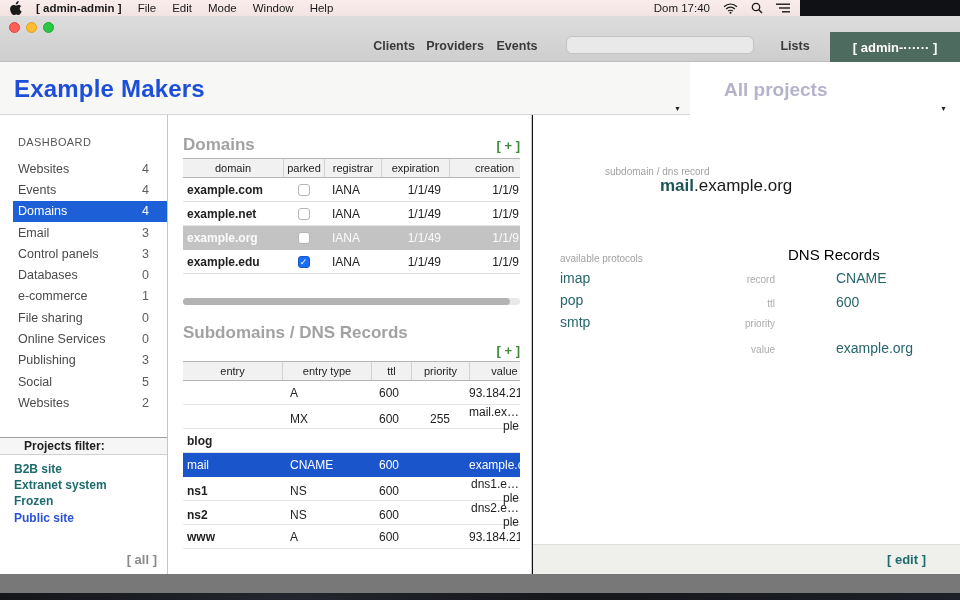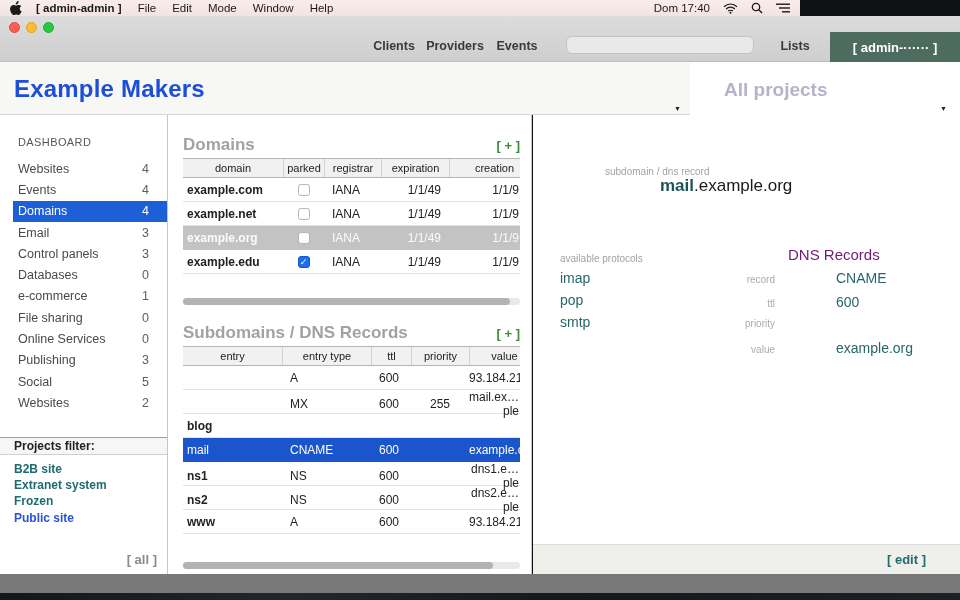--- a/index.html
+++ b/index.html
@@ -49,35 +49,35 @@
     background:#ffffff; border-right:1px solid #c6c6c6; }
   #sb-section { margin:21px 0 10px 18px; font-size:11px; color:#555; letter-spacing:0.4px; }
   #sidebar-list { list-style:none; }
   .sb-item { height:21.3px; display:flex; align-items:center; padding:0 18px;
     font-size:12.5px; color:#4a4a4a; cursor:default; }
   .sb-item .sb-count { margin-left:auto; color:#5d5d5d; }
   .sb-item.sel { background:#1d5fd6; color:#fff; margin-left:13px; padding-left:5px; }
   .sb-item.sel .sb-count { color:#fff; }
   #filter-band { position:absolute; left:0; top:322px; width:100%; height:18px; background:#f6f6f6;
     border-top:1px solid #9e9e9e; border-bottom:1px solid #d0d0d0; display:flex; align-items:center; }
-  #filter-band span { margin-left:14px; font-size:12px; font-weight:bold; color:#222; }
+  #filter-band span { margin-left:24px; font-size:12px; font-weight:bold; color:#222; }
   #filter-list { position:absolute; left:14px; top:346px; list-style:none; }
   .flt { font-size:12px; font-weight:bold; line-height:16.2px; cursor:default; }
   .flt.teal { color:#1f6b6e; }
   .flt.blue { color:#2a52d8; }
   #all-btn { position:absolute; right:10px; bottom:7px; font-size:13px; font-weight:bold; color:#8a8a8a; }
 
   
   #main { position:absolute; left:168px; top:115px; width:364px; height:459px;
     background:#fff; border-right:1px solid #c9c9c9; padding-left:15px; }
   .sec-head { display:flex; align-items:baseline; width:337px; }
   .sec-head h2 { font-size:17px; font-weight:bold; color:#a2a2a2; }
   .sec-head .add { margin-left:auto; font-size:13px; font-weight:bold; color:#3c8c3c; }
   #domains-head { margin-top:20px; }
-  #subdomains-head { margin-top:18px; }
+  #subdomains-head { margin-top:18px;flex-direction:column; }
   .tbl { width:337px; overflow:hidden; margin-top:3px; }
   .trow { display:grid; height:24px; align-items:center; font-size:12px; color:#222;
     border-bottom:1px solid #e3e3e3; width:356px; }
   .thead { height:20px; background:#f1f1f1; border-top:1px solid #b5b5b5;
     border-bottom:1px solid #b5b5b5; font-size:11px; color:#222; }
   .thead > span { text-align:center; line-height:18px; border-left:1px solid #d2d2d2; height:100%; }
   .thead > span:first-child { border-left:none; }
   .g-dom { grid-template-columns:100px 41px 57px 68px 90px; }
   .g-sub { grid-template-columns:99px 89px 40px 58px 70px; }
   .c-domain { font-weight:bold; padding-left:4px; }
@@ -101,21 +101,21 @@
   #hscroll2 .thumb { width:92%; }
 
   
   #detail { position:absolute; left:533px; top:115px; width:427px; height:459px; background:#fff; }
   #rec-label { position:absolute; left:72px; top:51px; font-size:10px; color:#a2a2a2; }
   #rec-name { position:absolute; left:127px; top:61px; font-size:17px; color:#1a1a1a; }
   #rec-name .primary { font-weight:bold; color:#1d5458; }
   #proto-label { position:absolute; left:27px; top:138px; font-size:10px; color:#a2a2a2; }
   #proto-list { position:absolute; left:27px; top:152px; list-style:none; }
   #proto-list li { font-size:14px; color:#26666b; line-height:22px; cursor:default; }
-  #dns-title { position:absolute; left:255px; top:131px; font-size:15px; color:#701a75; }
+  #dns-title { position:absolute; left:255px; top:131px; font-size:15px; color:#000000; }
   #dns-fields { position:absolute; left:150px; top:155px; }
   .dns-field { display:flex; align-items:baseline; margin-bottom:8px; min-height:14px;gap:48px; }
   .dns-field .lbl { width:92px; text-align:right; font-size:10px; color:#ababab; margin-right:13px; }
   .dns-field .val { font-size:14px; color:#26666b; }
   #detail-footer { position:absolute; left:0; bottom:0; width:427px; height:30px;
     background:#efefec; border-top:1px solid #dcdcdc; display:flex; align-items:center; }
   #edit-btn { margin-left:auto; margin-right:34px; font-size:13px; font-weight:bold; color:#1f6b6e; }
 
   
   #win-bottom { position:absolute; left:0; top:574px; width:960px; height:19px; background:#787878; }

